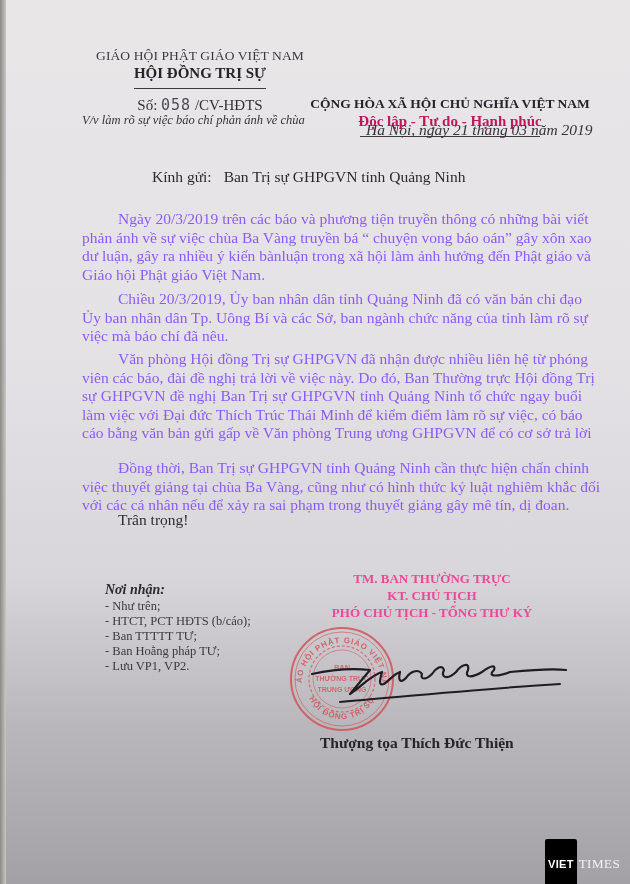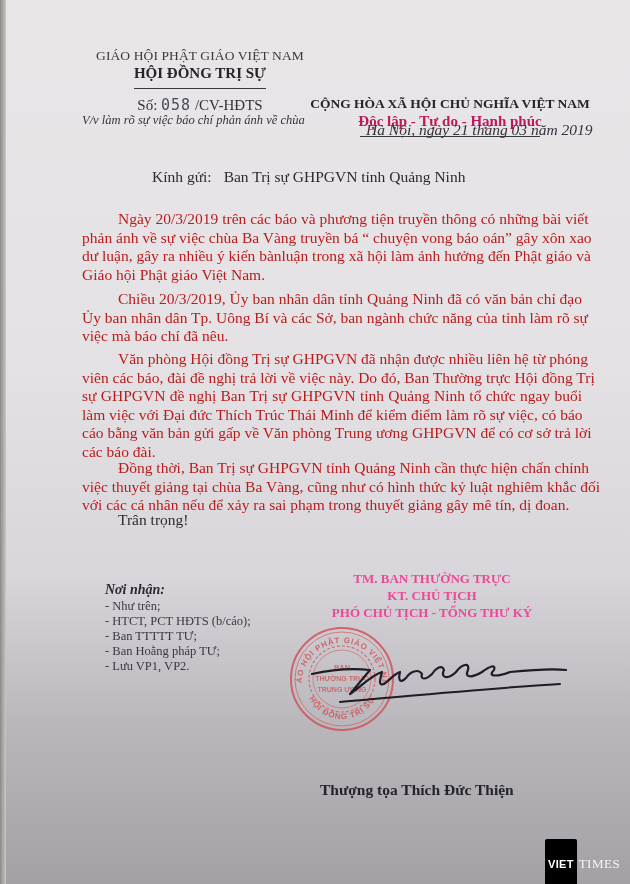--- a/index.html
+++ b/index.html
@@ -27,35 +27,35 @@
   .nation { font-size: 13.5px; font-weight: bold; color: #25242a; margin-top: 48px; }
   .motto { font-size: 15px; font-weight: bold; margin-top: 1px; color: #be185d; }
   .rule-r { width: 180px; height: 1px; background: #3a3940; margin: 6px auto 0; }
 
   .subject { left: 82px; top: 112px; font-size: 12.5px; font-style: italic; line-height: 16px; color: #34333a; }
   .date { left: 366px; top: 121px; font-size: 15.5px; font-style: italic; color: #34333a; }
 
   .kinhgui { left: 152px; top: 168px; font-size: 15.5px; color: #2b2a30; }
   .kinhgui .gap { display: inline-block; width: 12px; }
 
-  .body-text { left: 82px; width: 500px; font-size: 15.5px; line-height: 18.6px; color: #b91c1c; white-space: normal; text-align: justify; }
+  .body-text { left: 82px; width: 500px; font-size: 15.5px; line-height: 18.6px; color: #8b5cf6; white-space: normal; text-align: justify; }
   .body-text .ln { display: block; white-space: nowrap; text-align-last: justify; }
   .body-text .ln.last { text-align-last: left; }
   .body-text .ln.first { padding-left: 36px; }
   .p1 { top: 210px; }
   .p2 { top: 290px; }
   .p3 { top: 350px; }
   .p4 { top: 459px; }
   .closing { left: 118px; top: 511px; font-size: 15.5px; color: #2d2c32; }
 
   .recipients { left: 66px; top: 582px; font-size: 12.5px; line-height: 15px; color: #3a3940; margin-left: 39px; }
   .recipients .title { font-weight: bold; font-style: italic; font-size: 14px; margin-bottom: 2px; color: #2b2a30; }
 
   .sign { left: 300px; top: 570px; width: 264px; text-align: center; font-size: 13px; font-weight: bold; line-height: 17px; color: #ec4899; }
-  .signer { left: 320px; top: 734px; font-size: 15.5px; font-weight: bold; color: #25242a; margin-top: 47px; }
+  .signer { left: 320px; top: 734px; font-size: 15.5px; font-weight: bold; color: #25242a; }
 
   .seal { left: 288px; top: 625px; width: 108px; height: 108px; }
   .signature { left: 310px; top: 650px; width: 260px; height: 60px; }
 
   .logo { left: 545px; top: 853px; height: 22px; display: flex; align-items: center; }
   .logo .viet { background: #000000; color: #fff; font-family: "Liberation Sans", sans-serif; font-weight: bold; font-size: 11px; padding: 19px 3px; border-radius: 2px; letter-spacing: 0.3px; }
   .logo .times { color: #f4f4f6; font-family: "Liberation Serif", serif; font-size: 13px; margin-left: 2px; letter-spacing: 0.5px; }
 </style>
 </head>
 <body>
@@ -103,21 +103,20 @@
     <span class="ln">Ủy ban nhân dân Tp. Uông Bí và các Sở, ban ngành chức năng của tỉnh làm rõ sự</span>
     <span class="ln last">việc mà báo chí đã nêu.</span>
   </div>
 
   <div class="abs body-text p3">
     <span class="ln first">Văn phòng Hội đồng Trị sự GHPGVN đã nhận được nhiều liên hệ từ phóng</span>
     <span class="ln">viên các báo, đài đề nghị trả lời về việc này. Do đó, Ban Thường trực Hội đồng Trị</span>
     <span class="ln">sự GHPGVN đề nghị Ban Trị sự GHPGVN tỉnh Quảng Ninh tổ chức ngay buổi</span>
     <span class="ln">làm việc với Đại đức Thích Trúc Thái Minh để kiểm điểm làm rõ sự việc, có báo</span>
     <span class="ln">cáo bằng văn bản gửi gấp về Văn phòng Trung ương GHPGVN để có cơ sở trả lời</span>
-    <span class="ln last">các báo đài.</span>
   </div>
 
   <div class="abs body-text p4">
     <span class="ln first">Đồng thời, Ban Trị sự GHPGVN tỉnh Quảng Ninh cần thực hiện chấn chỉnh</span>
     <span class="ln">việc thuyết giảng tại chùa Ba Vàng, cũng như có hình thức kỷ luật nghiêm khắc đối</span>
     <span class="ln last">với các cá nhân nếu để xảy ra sai phạm trong thuyết giảng gây mê tín, dị đoan.</span>
   </div>
 
   <div class="abs closing">Trân trọng!</div>
 

